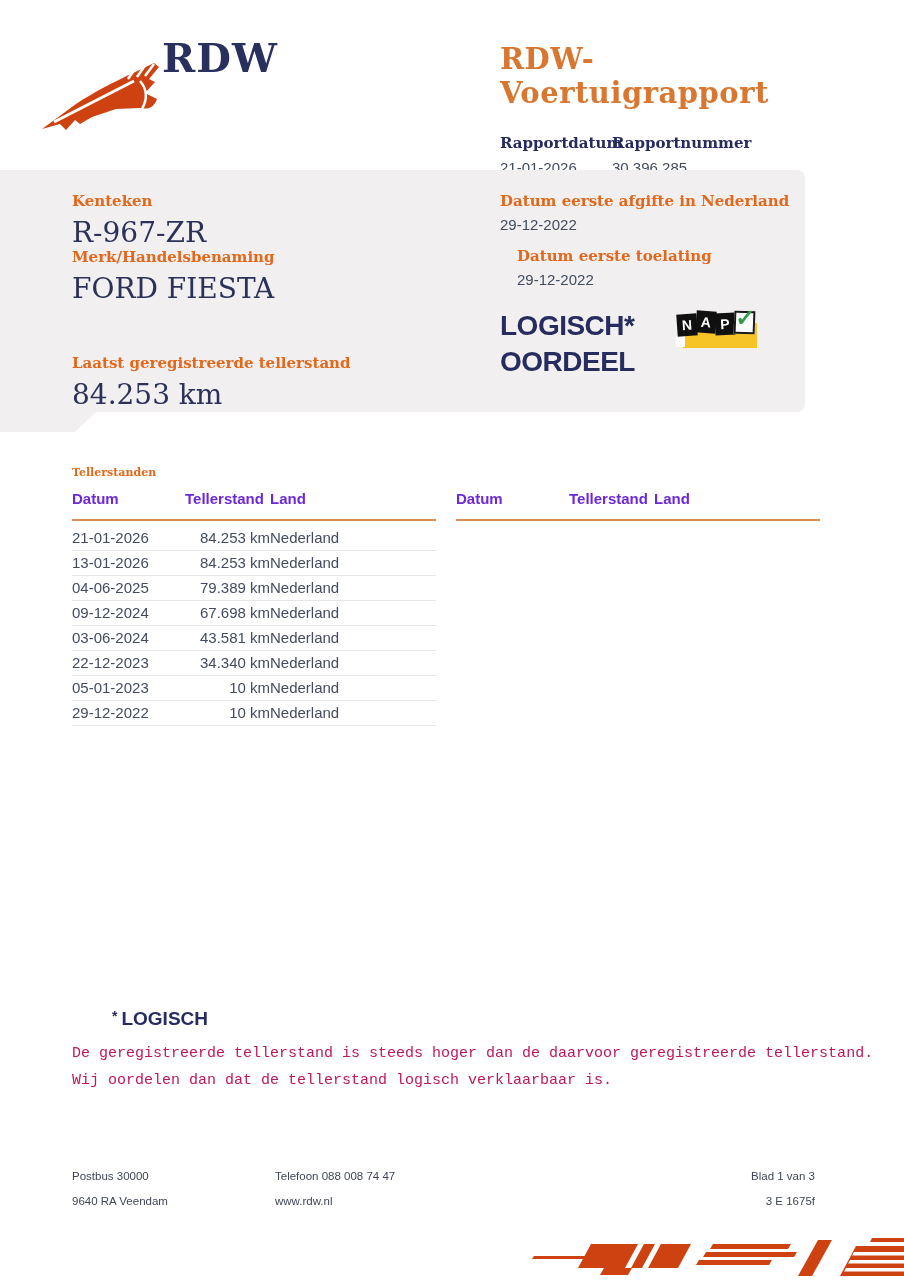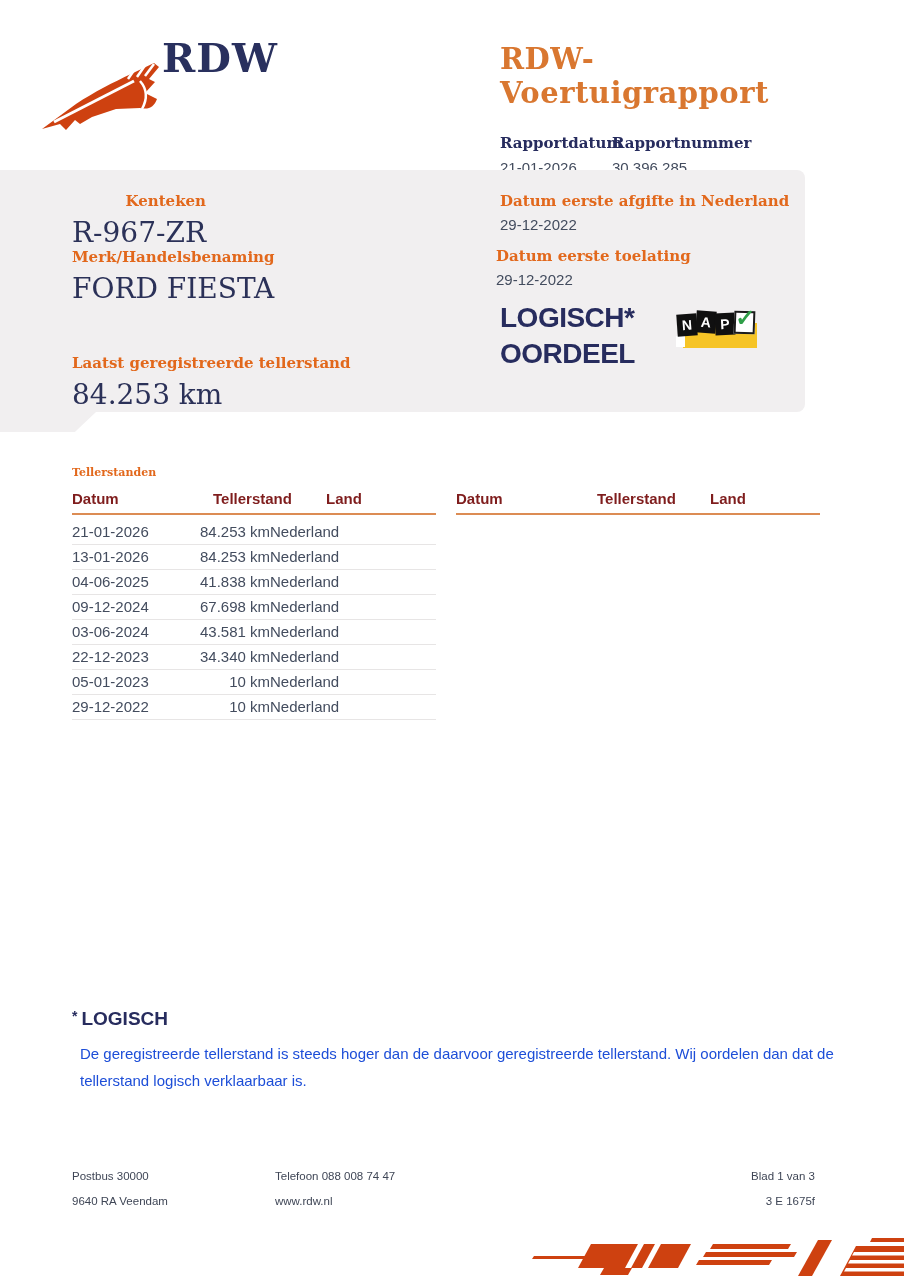--- a/index.html
+++ b/index.html
@@ -83,37 +83,37 @@
     font-size:11px;color:#e2681c;margin-bottom:11px;
   }
   .tables-flex{display:flex;}
   .mtable{width:364px;}
   .mtable + .mtable{margin-left:20px;}
   .thead,.trow{
     display:grid;grid-template-columns:113px 85px 1fr;
     align-items:baseline;
   }
   .thead{
-    font-weight:bold;font-size:15px;color:#7f1d1d;
-    padding-bottom:6px;border-bottom:2px solid #dc8c54;gap:28px;
+    font-weight:bold;font-size:15px;color:#6d28d9;
+    padding-bottom:12px;border-bottom:2px solid #dc8c54;
   }
   .tbody{margin-top:5px;}
   .trow{
     font-size:15px;color:#434c5e;
     padding:3px 0 4px 0;border-bottom:1px solid #e7e5e5;
   }
   .th-teller{text-align:left;}
   .td-teller{text-align:right;}
   .th-land,.td-land{text-align:left;}
   
   .note{position:absolute;left:72px;top:1008px;width:812px;}
-  .note-title{font-size:19px;font-weight:bold;color:#272c5e;margin-bottom:10px;}
+  .note-title{font-size:19px;font-weight:bold;color:#272c5e;margin-bottom:10px;margin-left:40px;}
   .note-star{font-size:14px;vertical-align:4px;margin-right:4px;}
   .note-body{
-    font-size:15px;color:#1d4ed8;line-height:1.8;margin:8px;
+    font-size:15px;color:#be185d;line-height:1.8;margin:0;font-family:Liberation Mono, monospace;
   }
   
   .footer{
     position:absolute;left:72px;top:1170px;width:743px;
     display:grid;grid-template-columns:203px 1fr auto;
     font-size:11.5px;color:#3f4656;
   }
   .footer .fline{margin-bottom:13px;}
   .footer-right{text-align:right;}
   
@@ -144,43 +144,43 @@
         <div class="meta-value">21-01-2026</div>
       </div>
       <div class="meta-col">
         <div class="meta-label">Rapportnummer</div>
         <div class="meta-value">30.396.285</div>
       </div>
     </div>
   </div>
 
   <div class="panel">
-    <div class="field" style="left:72px;top:22px;text-align:right;">
+    <div class="field" style="left:72px;top:22px;">
       <div class="field-label">Kenteken</div>
       <div class="field-value-big">R-967-ZR</div>
     </div>
     <div class="field" style="left:72px;top:78px;">
       <div class="field-label">Merk/Handelsbenaming</div>
       <div class="field-value-big">FORD FIESTA</div>
     </div>
     <div class="field" style="left:72px;top:184px;">
       <div class="field-label">Laatst geregistreerde tellerstand</div>
       <div class="field-value-big">84.253 km</div>
     </div>
 
     <div class="field" style="left:500px;top:22px;">
       <div class="field-label">Datum eerste afgifte in Nederland</div>
       <div class="field-value-small">29-12-2022</div>
     </div>
-    <div class="field" style="left:496px;top:77px;">
+    <div class="field" style="left:517px;top:77px;">
       <div class="field-label">Datum eerste toelating</div>
       <div class="field-value-small">29-12-2022</div>
     </div>
 
-    <div class="field oordeel" style="left:500px;top:130px;">
+    <div class="field oordeel" style="left:500px;top:138px;">
       <div>LOGISCH*</div>
       <div>OORDEEL</div>
     </div>
 
     <div class="nap" style="left:676px;top:140px;">
       <div class="nap-yellow"></div>
       <div class="nap-white-notch"></div>
       <div class="nap-tile nap-n">N</div>
       <div class="nap-tile nap-a">A</div>
       <div class="nap-tile nap-p">P</div>
@@ -206,21 +206,21 @@
             <span class="td-teller">84.253 km</span>
             <span class="td-land">Nederland</span>
           </div>
             <div class="trow">
             <span class="td-datum">13-01-2026</span>
             <span class="td-teller">84.253 km</span>
             <span class="td-land">Nederland</span>
           </div>
             <div class="trow">
             <span class="td-datum">04-06-2025</span>
-            <span class="td-teller">41.838 km</span>
+            <span class="td-teller">79.389 km</span>
             <span class="td-land">Nederland</span>
           </div>
             <div class="trow">
             <span class="td-datum">09-12-2024</span>
             <span class="td-teller">67.698 km</span>
             <span class="td-land">Nederland</span>
           </div>
             <div class="trow">
             <span class="td-datum">03-06-2024</span>
             <span class="td-teller">43.581 km</span>

